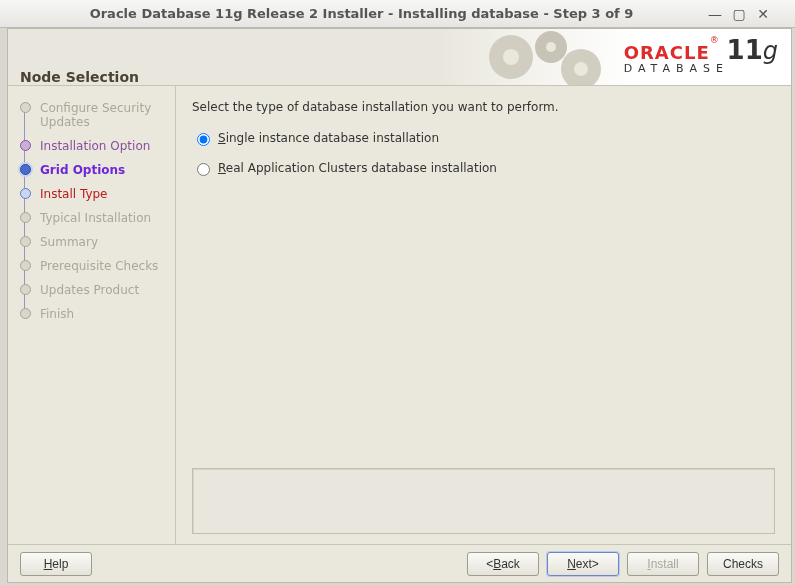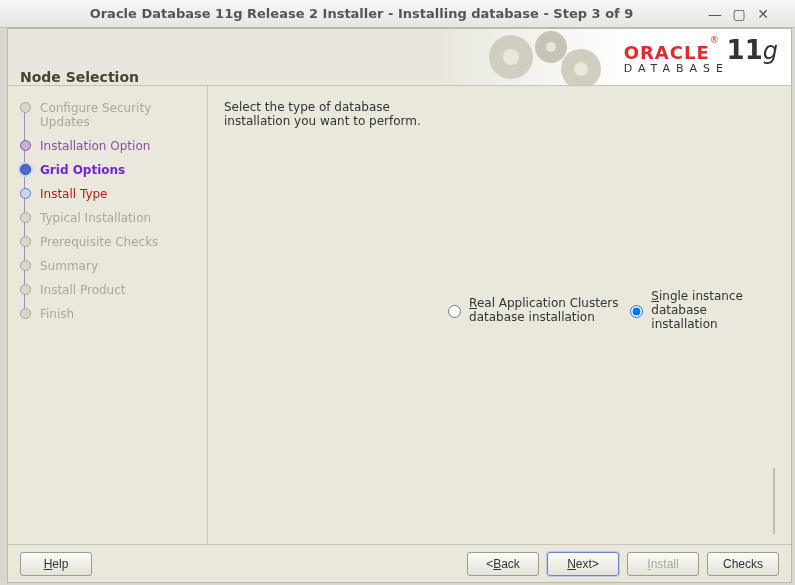--- a/index.html
+++ b/index.html
@@ -115,21 +115,21 @@
   }
 
   
   .middle {
     flex: 1;
     display: flex;
   }
 
   
   .sidebar {
-    width: 200px;
+    width: 168px;
     border-right: 1px solid #c7c3b6;
     padding: 10px 8px 10px 10px;
     box-sizing: border-box;
     position: relative;
   }
   .step-list {
     list-style: none;
     margin: 0;
     padding: 0;
     position: relative;
@@ -182,21 +182,21 @@
     background: #cbd6f2;
     border-color: #5d7bc9;
   }
 
   
   .content {
     flex: 1;
     padding: 14px 16px 10px 16px;
     box-sizing: border-box;
     display: flex;
-    flex-direction: row;
+    flex-direction: column;
   }
   .content .instr {
     margin-bottom: 16px;
   }
   .radio-row {
     display: flex;
     align-items: center;
     margin-bottom: 14px;
   }
   .radio-row input[type=radio] {
@@ -288,38 +288,38 @@
   </div>
 
   <div class="middle">
     <div class="sidebar">
       <ul class="step-list" id="step-list">
           <li class="step ">Configure Security Updates</li>
           <li class="step done">Installation Option</li>
           <li class="step current">Grid Options</li>
           <li class="step next">Install Type</li>
           <li class="step ">Typical Installation</li>
+          <li class="step ">Summary</li>
           <li class="step ">Prerequisite Checks</li>
-          <li class="step ">Summary</li>
-          <li class="step ">Install Product</li>
+          <li class="step ">Updates Product</li>
           <li class="step ">Finish</li>
         </ul>
     </div>
 
     <div class="content">
       <div class="instr">Select the type of database installation you want to perform.</div>
 
       <label class="radio-row">
+        <input type="radio" name="itype" id="r0" checked="" style="">
+        <span class="radio-label"><span class="mn">S</span><span>ingle instance database installation</span></span>
+      </label>
+
+      <label class="radio-row">
         <input type="radio" name="itype" id="r1" style="">
         <span class="radio-label"><span class="mn">R</span><span>eal Application Clusters database installation</span></span>
-      </label>
-
-      <label class="radio-row">
-        <input type="radio" name="itype" id="r0" checked="" style="">
-        <span class="radio-label"><span class="mn">S</span><span>ingle instance database installation</span></span>
       </label>
 
       <div class="status-pane"></div>
     </div>
   </div>
 
   <div class="footer">
     <button class="wbtn help">
         <span class="mn">H</span>
         <span>elp</span>

